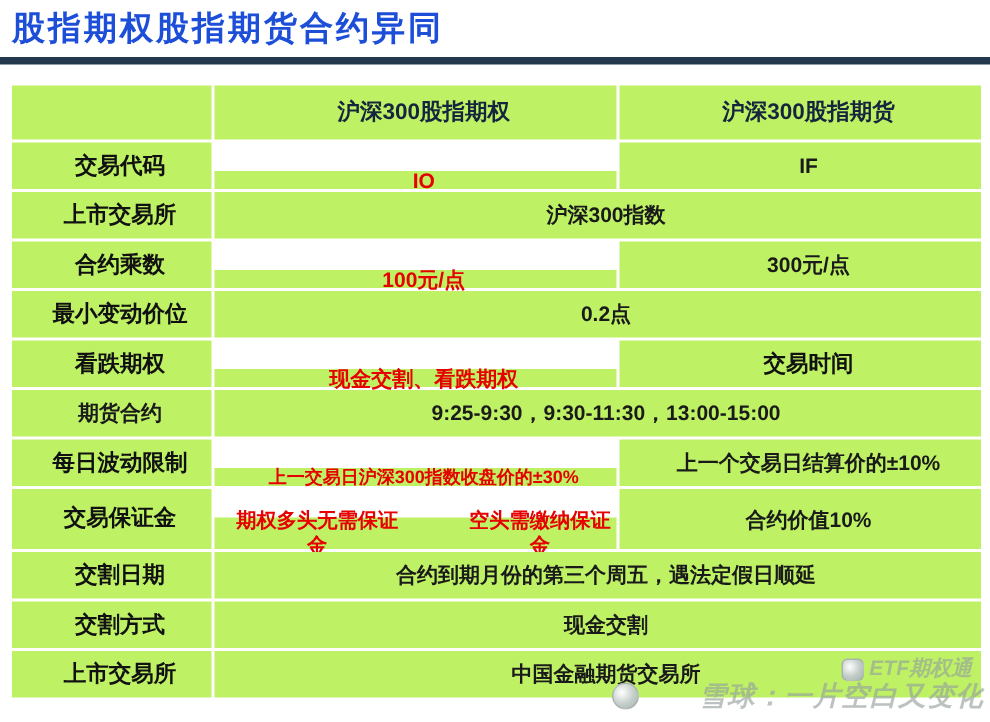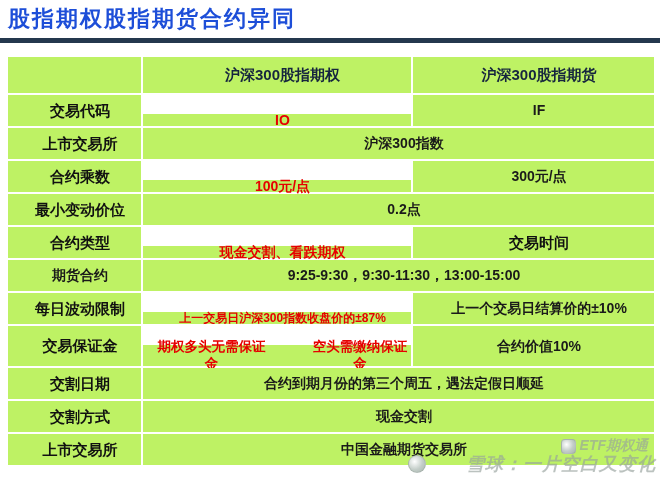--- a/index.html
+++ b/index.html
@@ -70,29 +70,29 @@
   <div class="cell rowlabel">上市交易所</div>
   <div class="cell span2">沪深300指数</div>
 
   <div class="cell rowlabel">合约乘数</div>
   <div class="cell red">100元/点</div>
   <div class="cell">300元/点</div>
 
   <div class="cell rowlabel">最小变动价位</div>
   <div class="cell span2">0.2点</div>
 
-  <div class="cell rowlabel">合约类型</div>
+  <div class="cell rowlabel">看跌期权</div>
   <div class="cell red">现金交割、看跌期权</div>
   <div class="cell rowlabel">交易时间</div>
 
   <div class="cell">期货合约</div>
   <div class="cell span2">9:25-9:30，9:30-11:30，13:00-15:00</div>
 
   <div class="cell rowlabel">每日波动限制</div>
-  <div class="cell red small">上一交易日沪深300指数收盘价的±87%</div>
+  <div class="cell red small">上一交易日沪深300指数收盘价的±30%</div>
   <div class="cell">上一个交易日结算价的±10%</div>
 
   <div class="cell rowlabel">交易保证金</div>
   <div class="cell red">
     <span class="two-line">
       <span>期权多头无需保证金</span>
       <span>空头需缴纳保证金</span>
     </span>
   </div>
   <div class="cell">合约价值10%</div>

